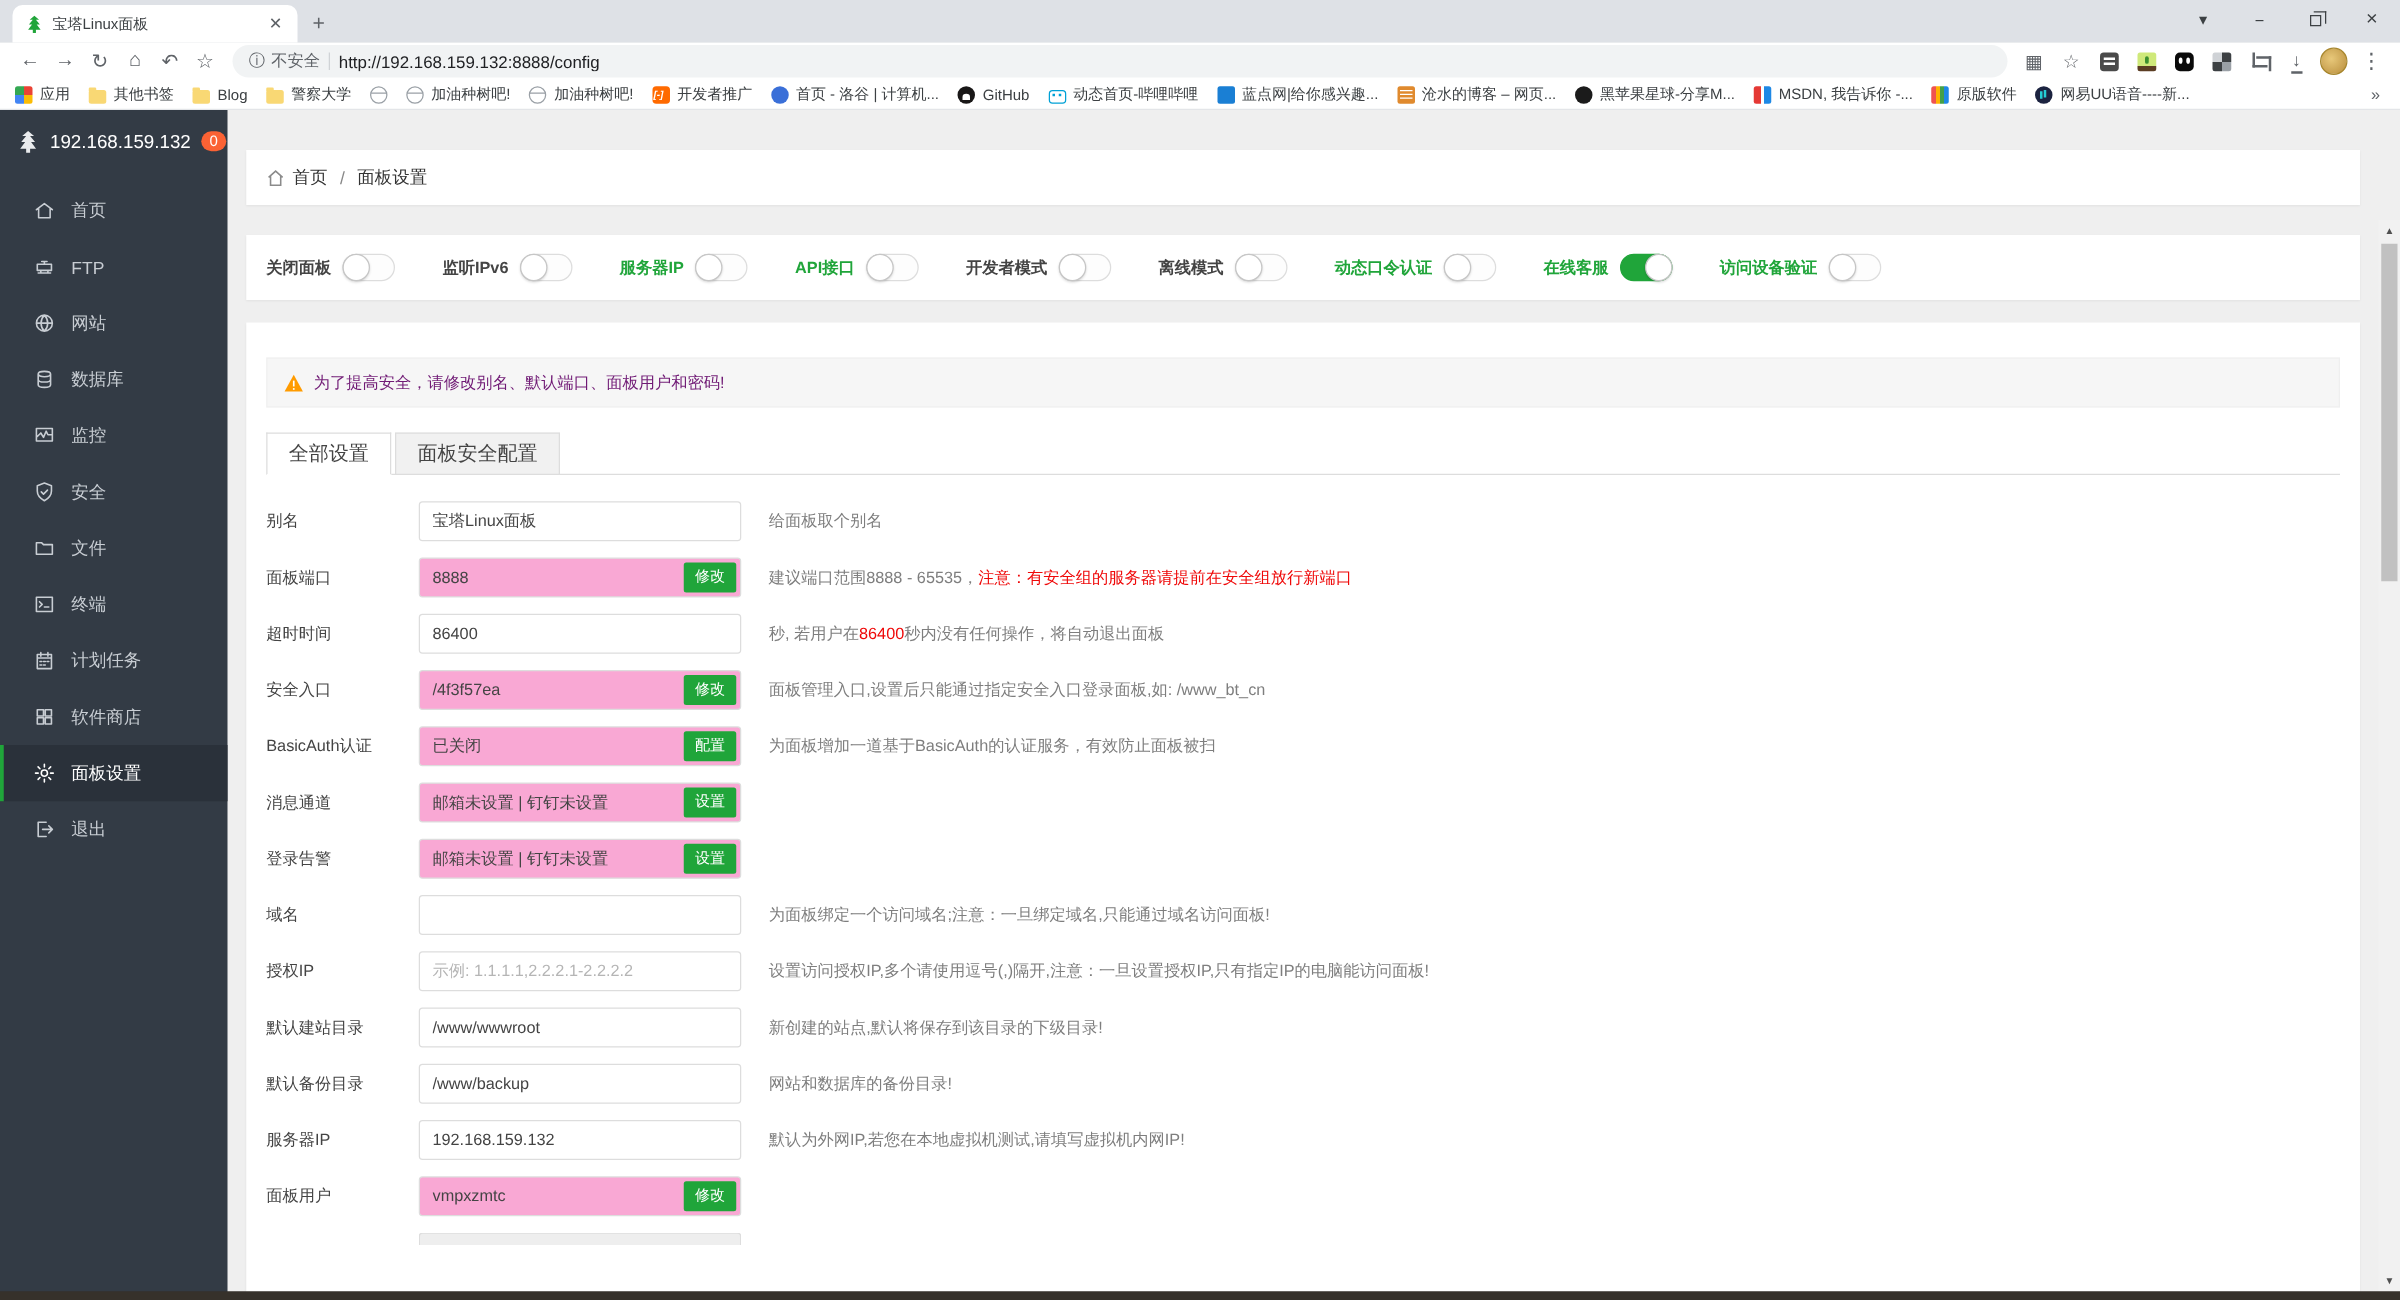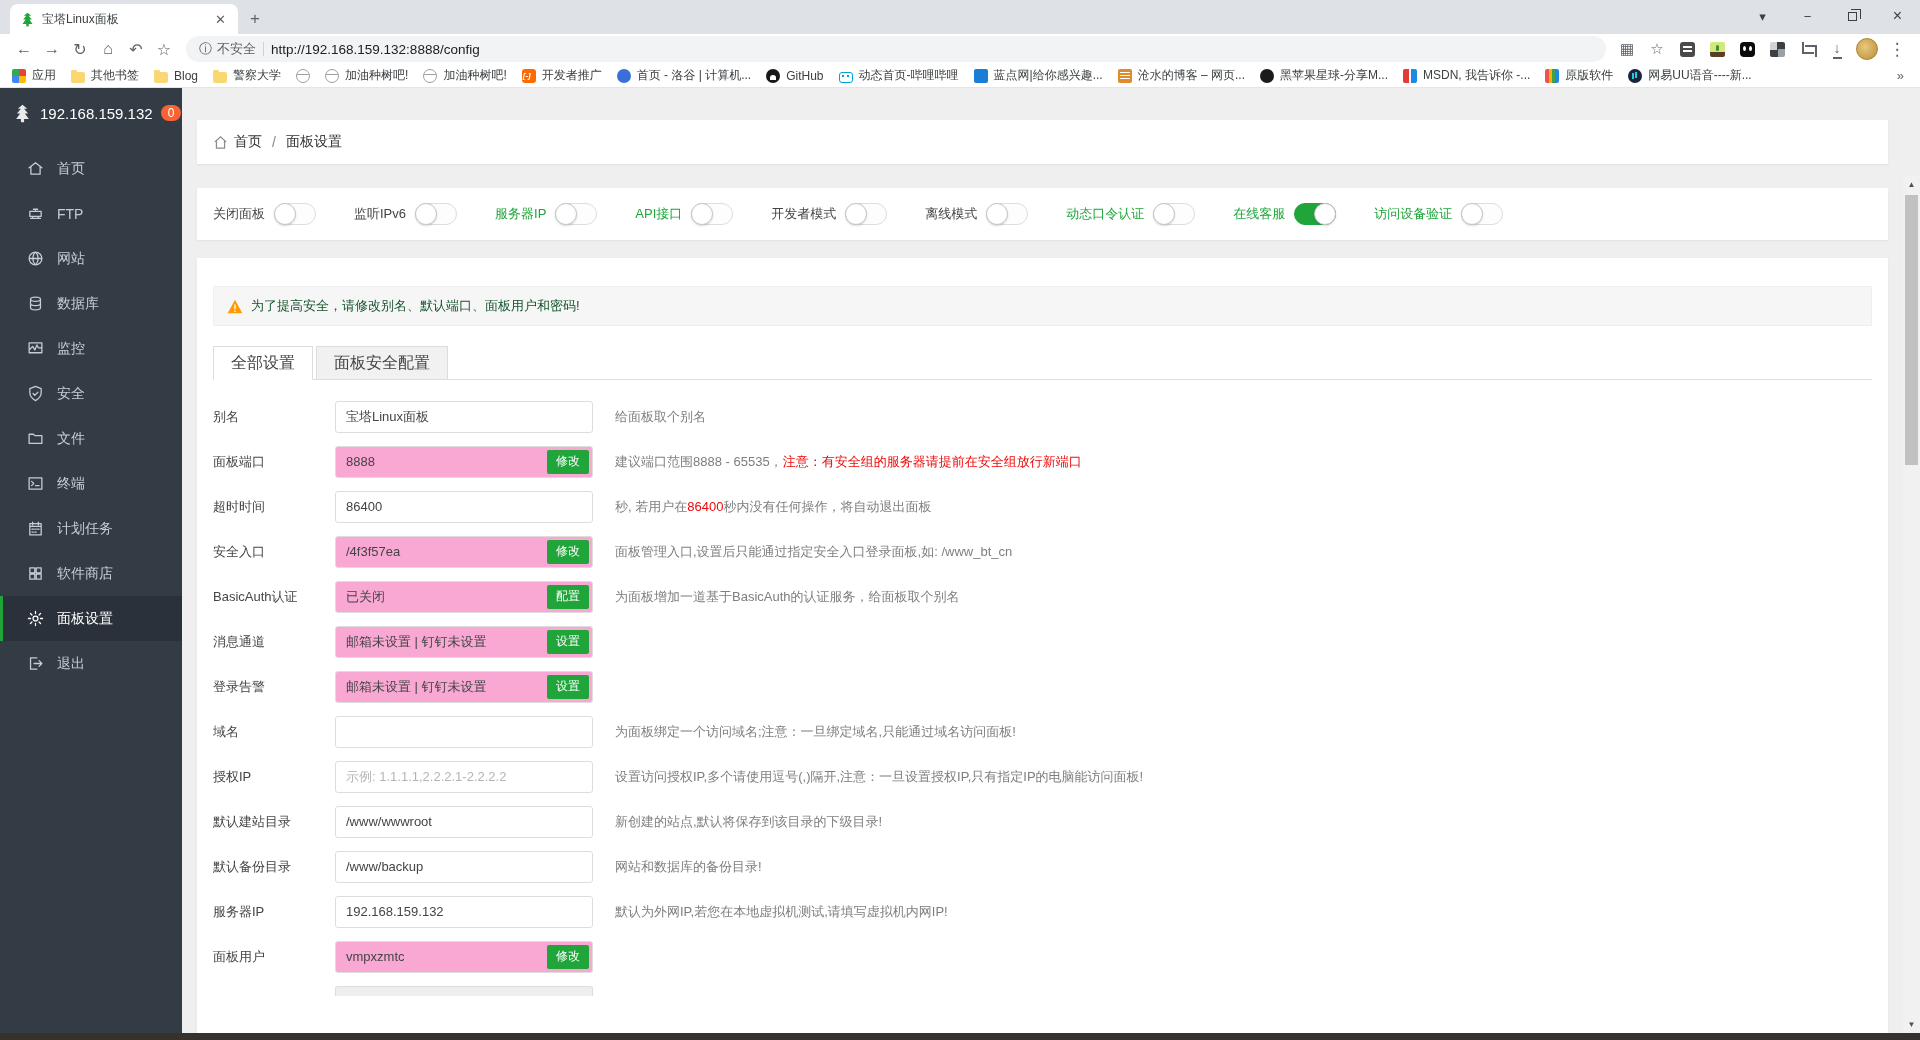--- a/index.html
+++ b/index.html
@@ -80,30 +80,30 @@
   .sb-item svg { width:17px; height:17px; stroke:#97a0a9; flex-shrink:0; }
   .sb-item.active { background:#2a313a; border-left:3px solid #20a53a; padding-left:24px; color:#fff; }
 
   .content { flex:1; padding:32px 32px 0 15px; min-width:0; }
   .card { background:#fff; box-shadow:0 1px 2px rgba(0,0,0,.06); }
 
   .crumb-card { height:44px; display:flex; align-items:center; padding:0 16px; margin-bottom:24px; font-size:14px; color:#333; gap:6px; }
   .crumb-sep { color:#888; margin:0 4px; }
   .home-ic svg { width:15px; height:15px; stroke:#8b8b8b; display:block; }
 
-  .toggles-card { height:52px; display:flex; align-items:center; padding:0 16px; margin-bottom:18px; gap:38px; }
+  .toggles-card { height:52px; display:flex; align-items:center; padding:0 16px; margin-bottom:18px; gap:38px;font-weight:bold; }
   .tg { display:flex; align-items:center; gap:9px; font-size:13px; color:#444; }
   .tg.green { color:#20a53a; }
   .switch { width:42px; height:22px; border:1px solid #ddd; border-radius:12px; background:#fdfdfd; position:relative; flex-shrink:0; cursor:pointer; }
   .knob { width:22px; height:22px; border-radius:50%; background:#fff; border:1px solid #c6c6c6; position:absolute; left:-1px; top:-1px; box-shadow:0 1px 2px rgba(0,0,0,.15); }
   .switch.on { background:#20a53a; border-color:#20a53a; }
   .switch.on .knob { left:auto; right:-1px; }
 
   .main-card { height:782px; padding:16px 16px 0 16px; overflow:hidden; }
-  .warning { background:#f6f6f6; border:1px solid #efefef; padding:10px 13px; font-size:13px; color:#14532d; display:flex; align-items:center; gap:8px; margin-top:12px; }
+  .warning { background:#f6f6f6; border:1px solid #efefef; padding:10px 13px; font-size:13px; color:#701a75; display:flex; align-items:center; gap:8px; margin-top:12px; }
   .warn-ic svg { width:16px; height:15px; display:block; }
 
   .tabs { margin-top:20px; border-bottom:1px solid #ddd; display:flex; }
   .ptab { height:34px; padding:0 17px; font-size:16px; display:flex; align-items:center; border:1px solid #ddd; margin-right:3px; background:#f1f1f1; color:#444; margin-bottom:-1px; cursor:pointer; }
   .ptab.active { background:#fff; border-bottom:1px solid #fff; }
 
   .form { padding-top:14px; }
   .form-row { display:flex; align-items:center; height:45px; font-size:13px; }
   .f-label { width:112px; text-align:left; color:#444; flex-shrink:0; }
   .f-wrap { width:258px; margin-left:10px; position:relative; height:32px; flex-shrink:0; }
@@ -515,21 +515,21 @@
     </div>
     <div class="f-hint"><span>面板管理入口,设置后只能通过指定安全入口登录面板,如: /www_bt_cn</span></div>
   </div>
 
   <div class="form-row">
     <div class="f-label">BasicAuth认证</div>
     <div class="f-wrap gray">
       <input value="已关闭" style="">
       <button class="f-btn">配置</button>
     </div>
-    <div class="f-hint"><span>为面板增加一道基于BasicAuth的认证服务，给面板取个别名</span></div>
+    <div class="f-hint"><span>为面板增加一道基于BasicAuth的认证服务，有效防止面板被扫</span></div>
   </div>
 
   <div class="form-row">
     <div class="f-label">消息通道</div>
     <div class="f-wrap gray">
       <input value="邮箱未设置 | 钉钉未设置" style="">
       <button class="f-btn">设置</button>
     </div>
     <div class="f-hint"></div>
   </div>

